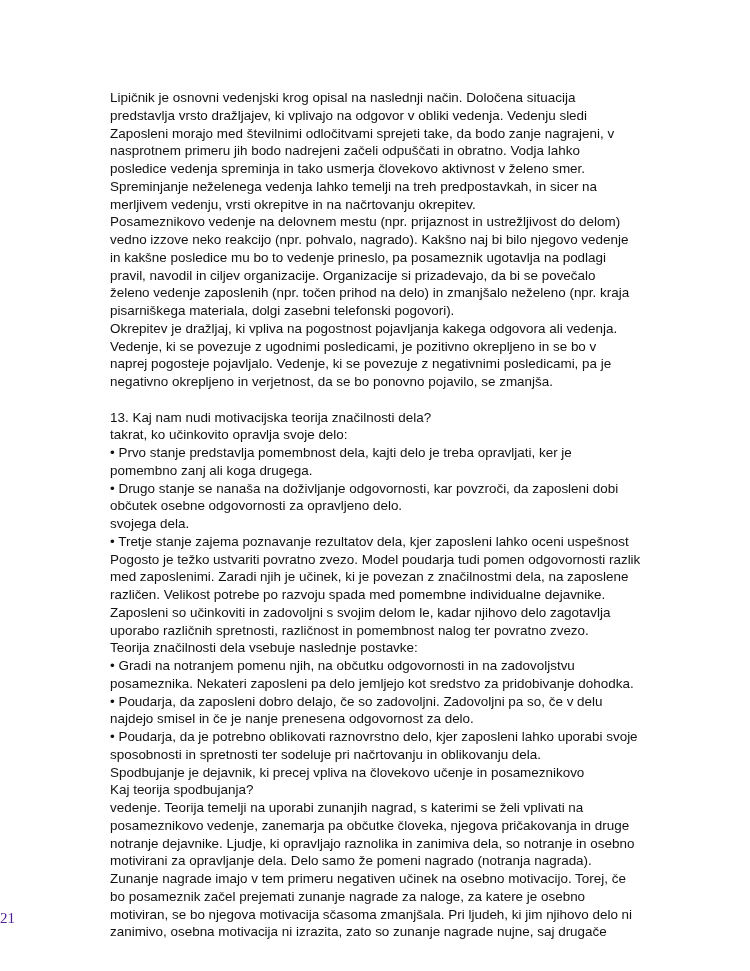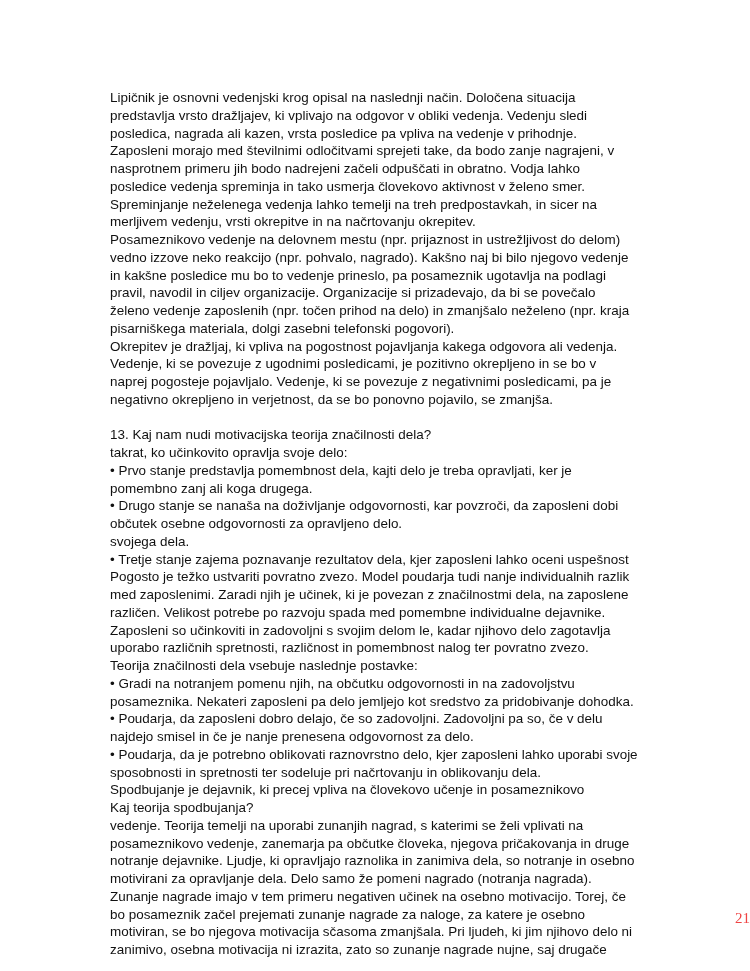--- a/index.html
+++ b/index.html
@@ -7,32 +7,31 @@
   .page { position: absolute; left: 0; top: 0; width: 648px; height: 971px; background: #fff; }
   .content {
     position: absolute; left: 110px; top: 89px; width: 535px;
     font-family: "Liberation Sans", sans-serif; font-size: 13.45px; line-height: 17.75px;
     color: #111;
   }
   .line { white-space: nowrap; display: block; height: 17.75px; }
   .bold { font-weight: normal; }
   .blank { height: 17.75px; }
   .pagenum {
-    position: absolute; left: 0; width: 750px; top: 910px; text-align: right;
-    font-family: "Liberation Serif", serif; font-size: 15px; color: #ef4444;
+    position: absolute; left: 0; width: 750px; top: 910px; text-align: left;
+    font-family: "Liberation Serif", serif; font-size: 15px; color: #4c1d95;
   }
 </style>
 </head>
 <body>
 
 <div class="page">
   <div class="content">
     <span class="line">Lipičnik je osnovni vedenjski krog opisal na naslednji način. Določena situacija</span>
     <span class="line">predstavlja vrsto dražljajev, ki vplivajo na odgovor v obliki vedenja. Vedenju sledi</span>
-    <span class="line">posledica, nagrada ali kazen, vrsta posledice pa vpliva na vedenje v prihodnje.</span>
     <span class="line">Zaposleni morajo med številnimi odločitvami sprejeti take, da bodo zanje nagrajeni, v</span>
     <span class="line">nasprotnem primeru jih bodo nadrejeni začeli odpuščati in obratno. Vodja lahko</span>
     <span class="line">posledice vedenja spreminja in tako usmerja človekovo aktivnost v želeno smer.</span>
     <span class="line">Spreminjanje neželenega vedenja lahko temelji na treh predpostavkah, in sicer na</span>
     <span class="line">merljivem vedenju, vrsti okrepitve in na načrtovanju okrepitev.</span>
     <span class="line">Posameznikovo vedenje na delovnem mestu (npr. prijaznost in ustrežljivost do delom)</span>
     <span class="line">vedno izzove neko reakcijo (npr. pohvalo, nagrado). Kakšno naj bi bilo njegovo vedenje</span>
     <span class="line">in kakšne posledice mu bo to vedenje prineslo, pa posameznik ugotavlja na podlagi</span>
     <span class="line">pravil, navodil in ciljev organizacije. Organizacije si prizadevajo, da bi se povečalo</span>
     <span class="line">želeno vedenje zaposlenih (npr. točen prihod na delo) in zmanjšalo neželeno (npr. kraja</span>
@@ -43,21 +42,21 @@
     <span class="line">negativno okrepljeno in verjetnost, da se bo ponovno pojavilo, se zmanjša.</span>
     <span class="line blank"></span>
     <span class="line bold">13. Kaj nam nudi motivacijska teorija značilnosti dela?</span>
     <span class="line">takrat, ko učinkovito opravlja svoje delo:</span>
     <span class="line">• Prvo stanje predstavlja pomembnost dela, kajti delo je treba opravljati, ker je</span>
     <span class="line">pomembno zanj ali koga drugega.</span>
     <span class="line">• Drugo stanje se nanaša na doživljanje odgovornosti, kar povzroči, da zaposleni dobi</span>
     <span class="line">občutek osebne odgovornosti za opravljeno delo.</span>
     <span class="line">svojega dela.</span>
     <span class="line">• Tretje stanje zajema poznavanje rezultatov dela, kjer zaposleni lahko oceni uspešnost</span>
-    <span class="line">Pogosto je težko ustvariti povratno zvezo. Model poudarja tudi nanje individualnih razlik</span>
+    <span class="line">Pogosto je težko ustvariti povratno zvezo. Model poudarja tudi pomen odgovornosti razlik</span>
     <span class="line">med zaposlenimi. Zaradi njih je učinek, ki je povezan z značilnostmi dela, na zaposlene</span>
     <span class="line">različen. Velikost potrebe po razvoju spada med pomembne individualne dejavnike.</span>
     <span class="line">Zaposleni so učinkoviti in zadovoljni s svojim delom le, kadar njihovo delo zagotavlja</span>
     <span class="line">uporabo različnih spretnosti, različnost in pomembnost nalog ter povratno zvezo.</span>
     <span class="line">Teorija značilnosti dela vsebuje naslednje postavke:</span>
     <span class="line">• Gradi na notranjem pomenu njih, na občutku odgovornosti in na zadovoljstvu</span>
     <span class="line">posameznika. Nekateri zaposleni pa delo jemljejo kot sredstvo za pridobivanje dohodka.</span>
     <span class="line">• Poudarja, da zaposleni dobro delajo, če so zadovoljni. Zadovoljni pa so, če v delu</span>
     <span class="line">najdejo smisel in če je nanje prenesena odgovornost za delo.</span>
     <span class="line">• Poudarja, da je potrebno oblikovati raznovrstno delo, kjer zaposleni lahko uporabi svoje</span>

